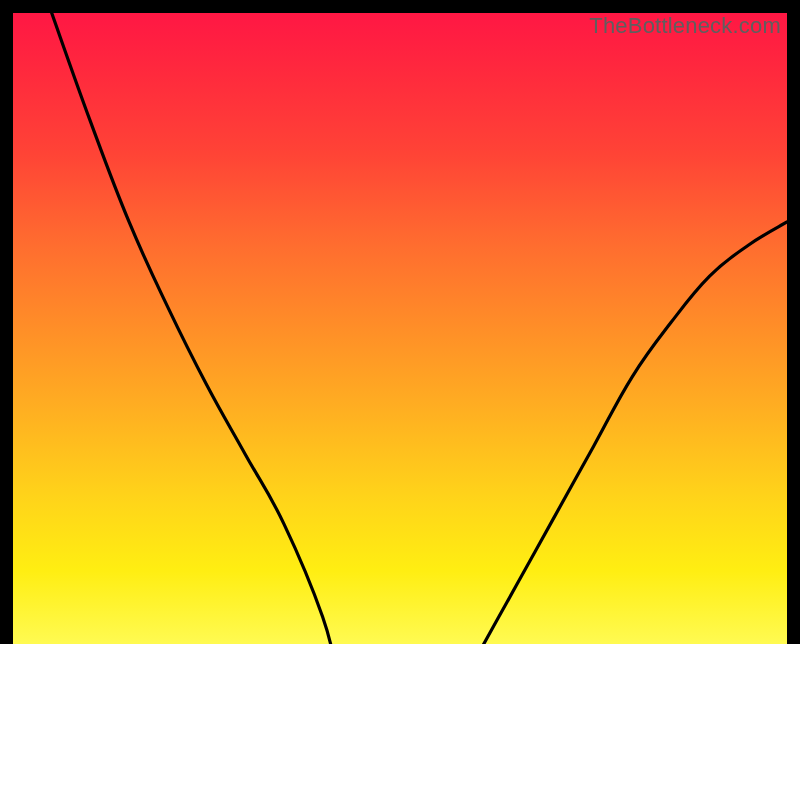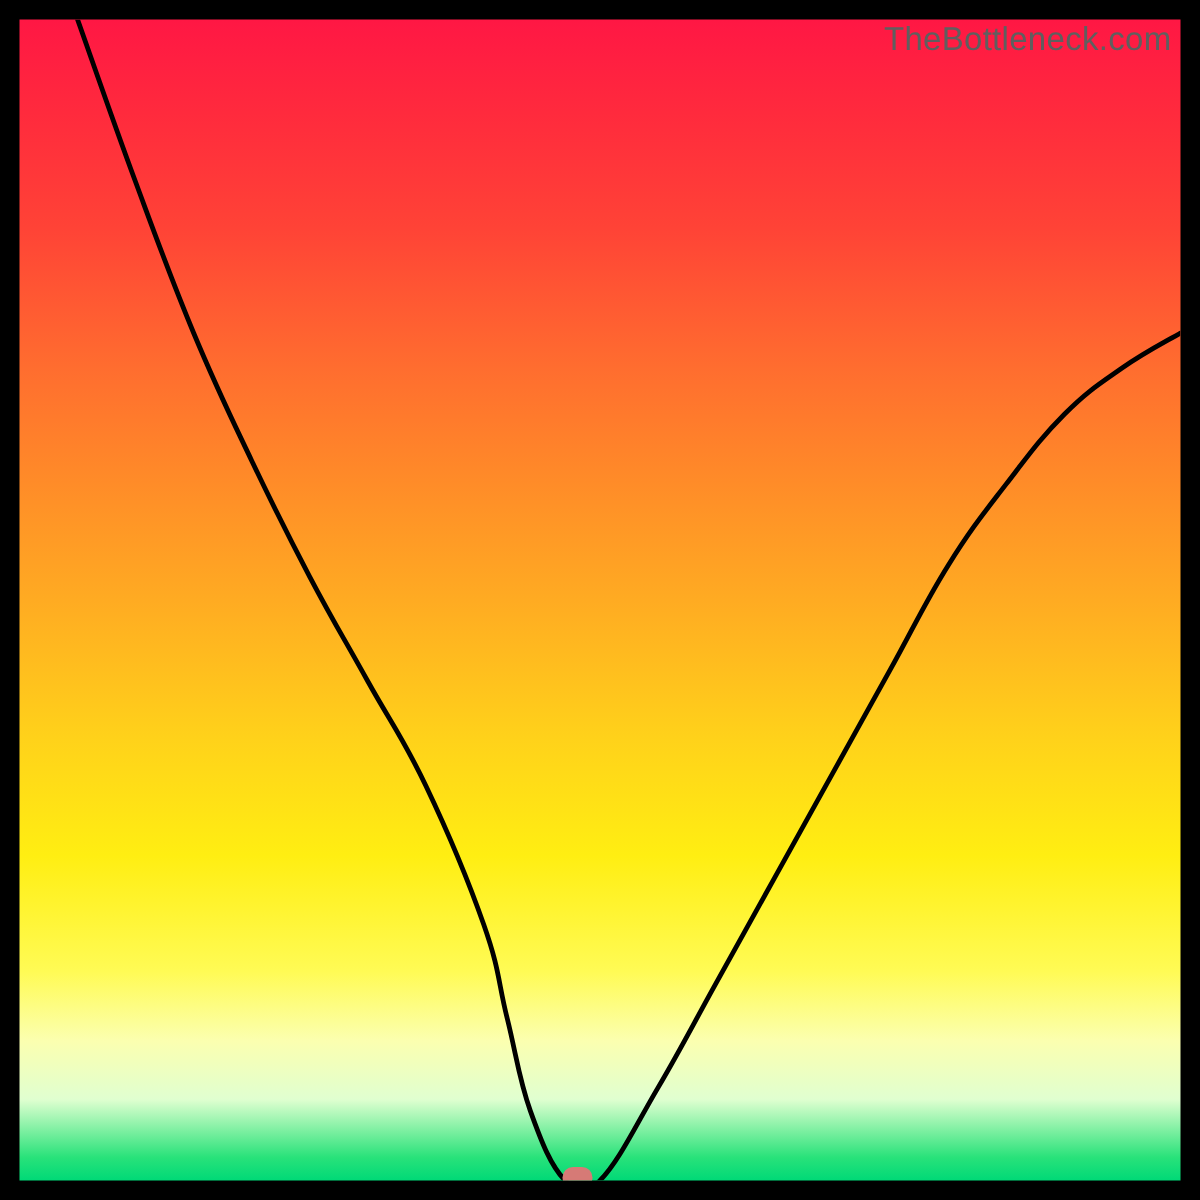--- a/index.html
+++ b/index.html
@@ -3,21 +3,21 @@
 <meta charset="utf-8">
 <style>
   body {
     margin: 0;
     padding: 0;
     background: #fff;
   }
   .container {
     position: relative;
     width: 800px;
-    height: 800px;
+    height: 644px;
     background: #000;
   }
   .plot-area {
     position: absolute;
     left: 13px;
     top: 13px;
     width: 774px;
     height: 774px;
     background: linear-gradient(to bottom,
       #ff1744 0%,

